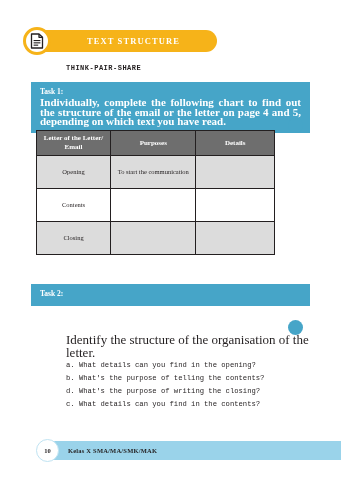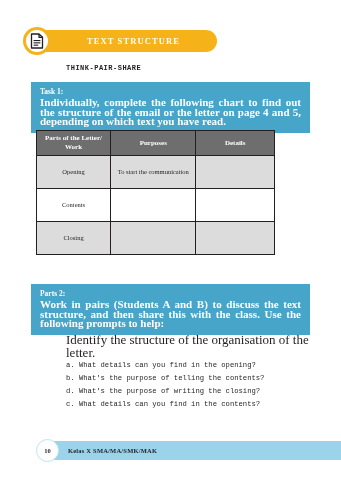--- a/index.html
+++ b/index.html
@@ -228,21 +228,21 @@
 
   <div class="task-box" id="task1-box">
     <div class="task-label">Task 1:</div>
     <div class="task-text">Individually, complete the following chart to find out the structure of the email or the letter on page 4 and 5, depending on which text you have read.</div>
   </div>
   <div class="task-dot" id="task1-dot"></div>
 
   <table class="chart-table">
     <thead>
       <tr>
-        <th class="col-parts">Parts of the Letter/ Work</th>
+        <th class="col-parts">Letter of the Letter/ Email</th>
         <th class="col-purposes">Purposes</th>
         <th class="col-details">Details</th>
       </tr>
     </thead>
     <tbody>
       <tr class="row-shaded">
         <td>Opening</td>
         <td>To start the communication</td>
         <td></td>
       </tr>
@@ -253,22 +253,21 @@
       </tr>
       <tr class="row-shaded">
         <td>Closing</td>
         <td></td>
         <td></td>
       </tr>
     </tbody>
   </table>
 
   <div class="task-box" id="task2-box">
-    <div class="task-label">Parts 2:</div>
-    <div class="task-text">Work in pairs (Students A and B) to discuss the text structure, and then share this with the class. Use the following prompts to help:</div>
+    <div class="task-label">Task 2:</div>
   </div>
   <div class="task-dot" id="task2-dot"></div>
 
   <div class="prompts">
     <div class="prompt-lead">Identify the structure of the organisation of the letter.</div>
     <div class="prompt-item">a. What details can you find in the opening?</div>
     <div class="prompt-item">b. What's the purpose of telling the contents?</div>
     <div class="prompt-item">d. What's the purpose of writing the closing?</div>
     <div class="prompt-item">c. What details can you find in the contents?</div>
   </div>

